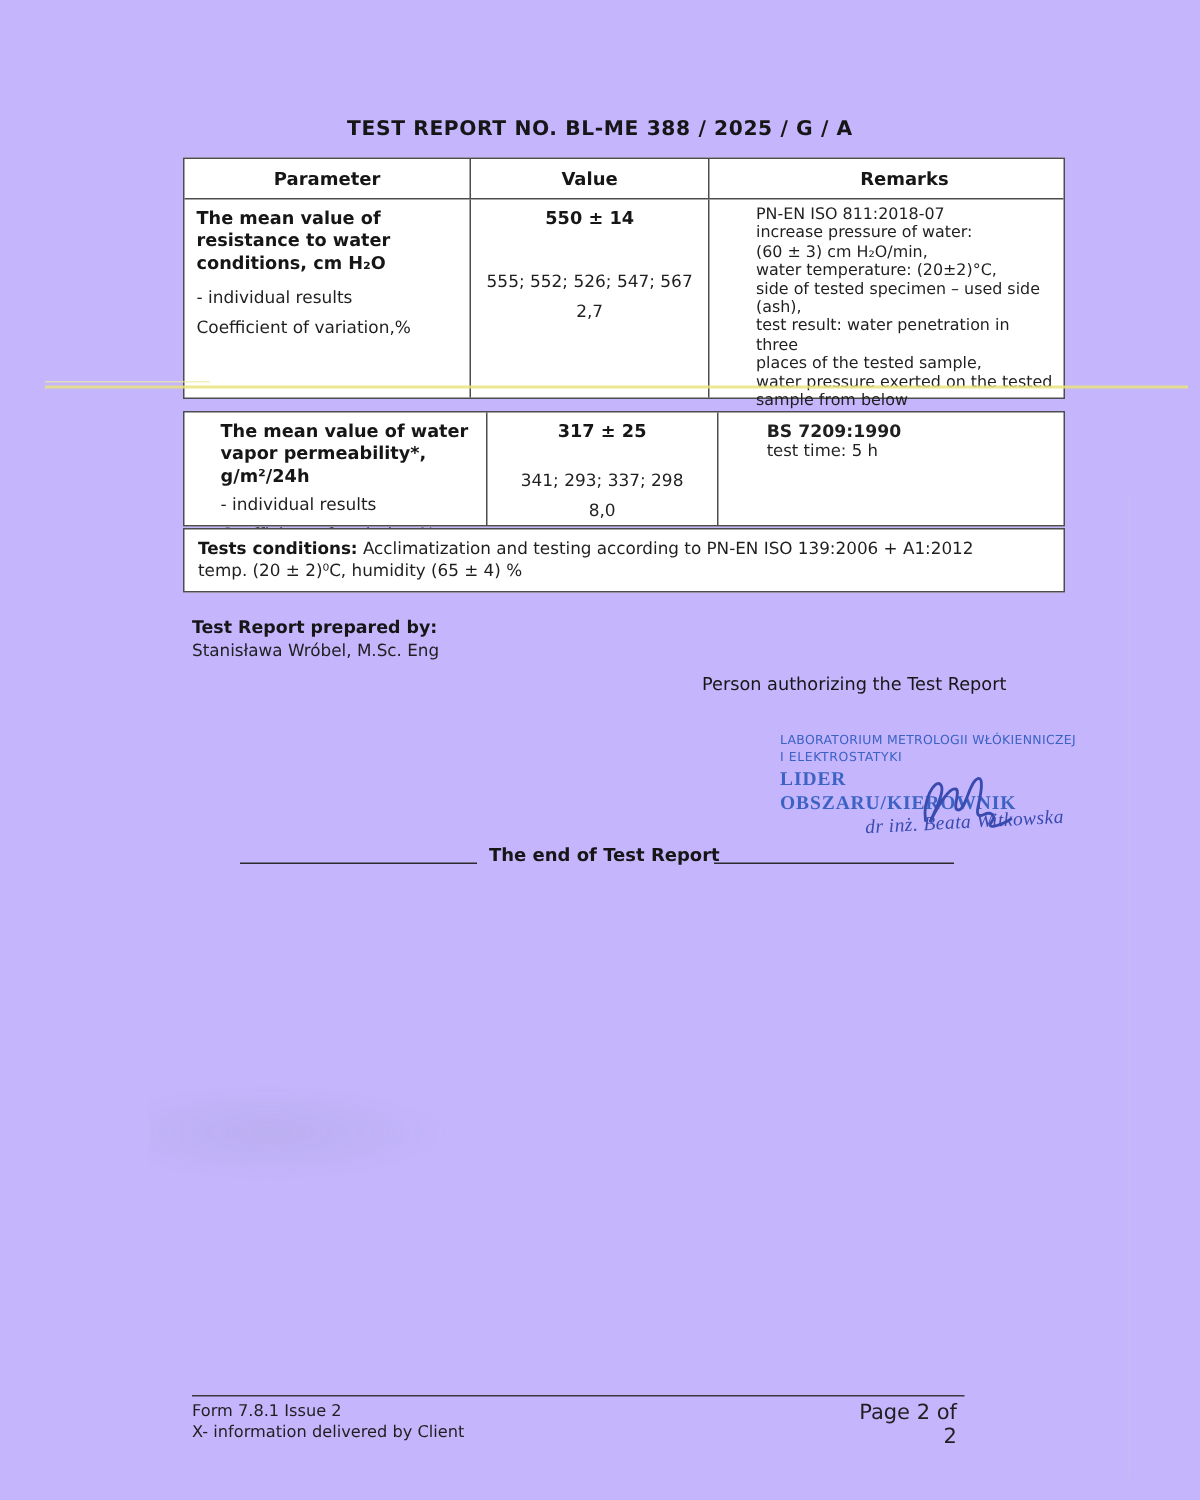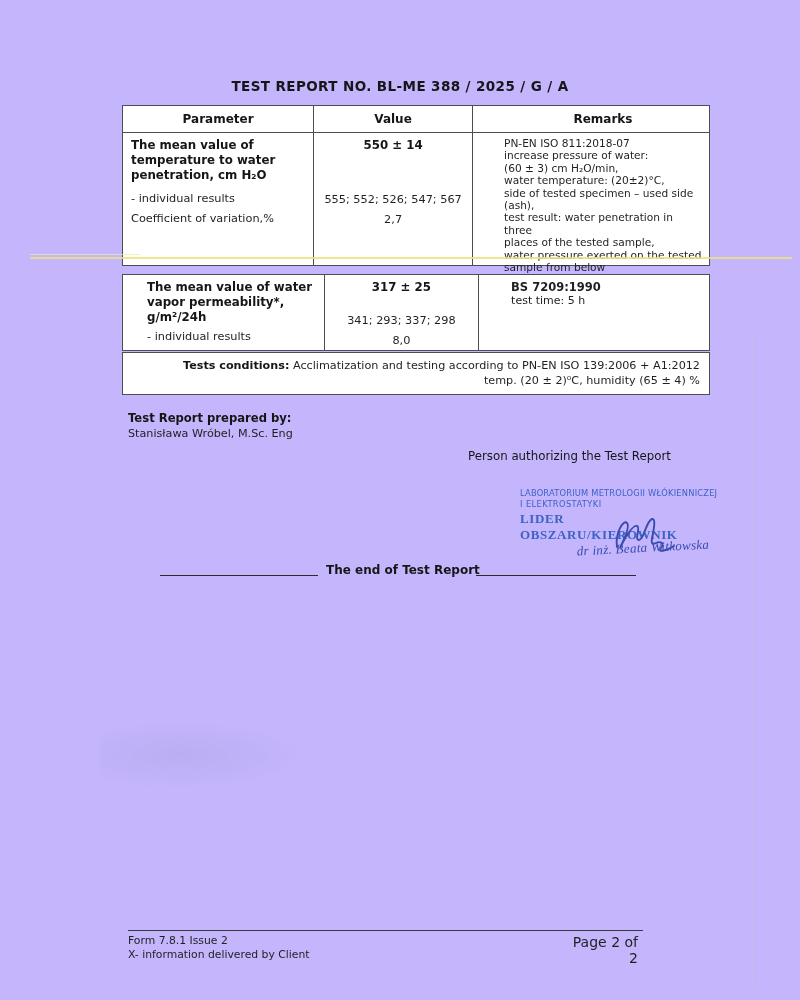--- a/index.html
+++ b/index.html
@@ -23,21 +23,21 @@
   .cell{box-sizing:border-box;padding:5px 8px;}
   .c-param{width:200px;border-right:1.4px solid #4d4d4d;}
   .c-value{width:166px;border-right:1.4px solid #4d4d4d;text-align:center;}
   .c-remarks{width:222px;margin-left:24px;}
   .hdr-cell{font-weight:bold;font-size:12px;text-align:center;padding:6px 4px;color:#161616;}
   .p-title{font-weight:bold;font-size:11.8px;line-height:15px;min-height:33px;color:#161616;}
   .p-line{font-size:11.3px;line-height:14px;}
   .row1 .p-ind{margin-top:9px;}
   .row1 .p-cv{margin-top:6px;}
   .v-mean{font-weight:bold;font-size:11.8px;line-height:15px;color:#161616;}
-  .row1 .v-ind{margin-top:40px;text-align:center;}
+  .row1 .v-ind{margin-top:28px;text-align:center;}
   .row1 .v-cv{margin-top:6px;}
   .row2 .p-ind{margin-top:5px;}
   .row2 .p-cv{margin-top:6px;}
   .row2 .v-ind{margin-top:19px;}
   .row2 .v-cv{margin-top:6px;}
   .r-std{font-size:10.6px;line-height:12.4px;}
   .r-std.bold{font-weight:bold;font-size:11.5px;line-height:14px;}
   .r-details{font-size:10.6px;line-height:12.4px;white-space:pre-line;}
   .row2 .r-details{font-size:11px;line-height:14px;}
   .cond-cell{padding:6px 9px;font-size:11.2px;line-height:14.5px;}
@@ -85,21 +85,21 @@
   <div class="doc-title">TEST REPORT NO. BL-ME  388 / 2025 / G / A</div>
 
   <div class="tbl sect sect-head" style="position:absolute;">
     <div class="hdr-row">
       <div class="cell hdr-cell c-param">Parameter</div>
       <div class="cell hdr-cell c-value">Value</div>
       <div class="cell hdr-cell c-remarks">Remarks</div>
     </div>
     <div class="body-row row1" style="height:132px;">
       <div class="cell c-param">
-        <div class="p-title">The mean value of temperature to water penetration, cm H₂O</div>
+        <div class="p-title">The mean value of resistance to water conditions, cm H₂O</div>
         <div class="p-line p-ind">- individual results</div>
         <div class="p-line p-cv">Coefficient of variation,%</div>
       </div>
       <div class="cell c-value">
         <div class="v-mean">550 ± 14</div>
         <div class="p-line v-ind">555; 552; 526; 547; 567</div>
         <div class="p-line v-cv">2,7</div>
       </div>
       <div class="cell c-remarks" style="padding:4px 7px;">
         <div class="r-std">PN-EN ISO 811:2018-07</div>
@@ -128,21 +128,21 @@
         <div class="p-line v-ind">341; 293; 337; 298</div>
         <div class="p-line v-cv">8,0</div>
       </div>
       <div class="cell c-remarks">
         <div class="r-std bold">BS 7209:1990</div>
         <div class="r-details">test time: 5 h</div>
       </div>
     </div>
   </div>
 
-  <div class="tbl sect sect-cond" style="position:absolute;text-align:right;">
+  <div class="tbl sect sect-cond" style="position:absolute;">
     <div class="cond-cell">
       <span class="cond-label">Tests conditions:</span>
       <span class="cond-text">Acclimatization and testing according to PN-EN ISO 139:2006 + A1:2012
 temp. (20 ± 2)⁰C, humidity (65 ± 4) %</span>
     </div>
   </div>
 
   <div class="prepared">
     <div class="lbl">Test Report prepared by:</div>
     <div class="name">Stanisława Wróbel, M.Sc. Eng</div>

